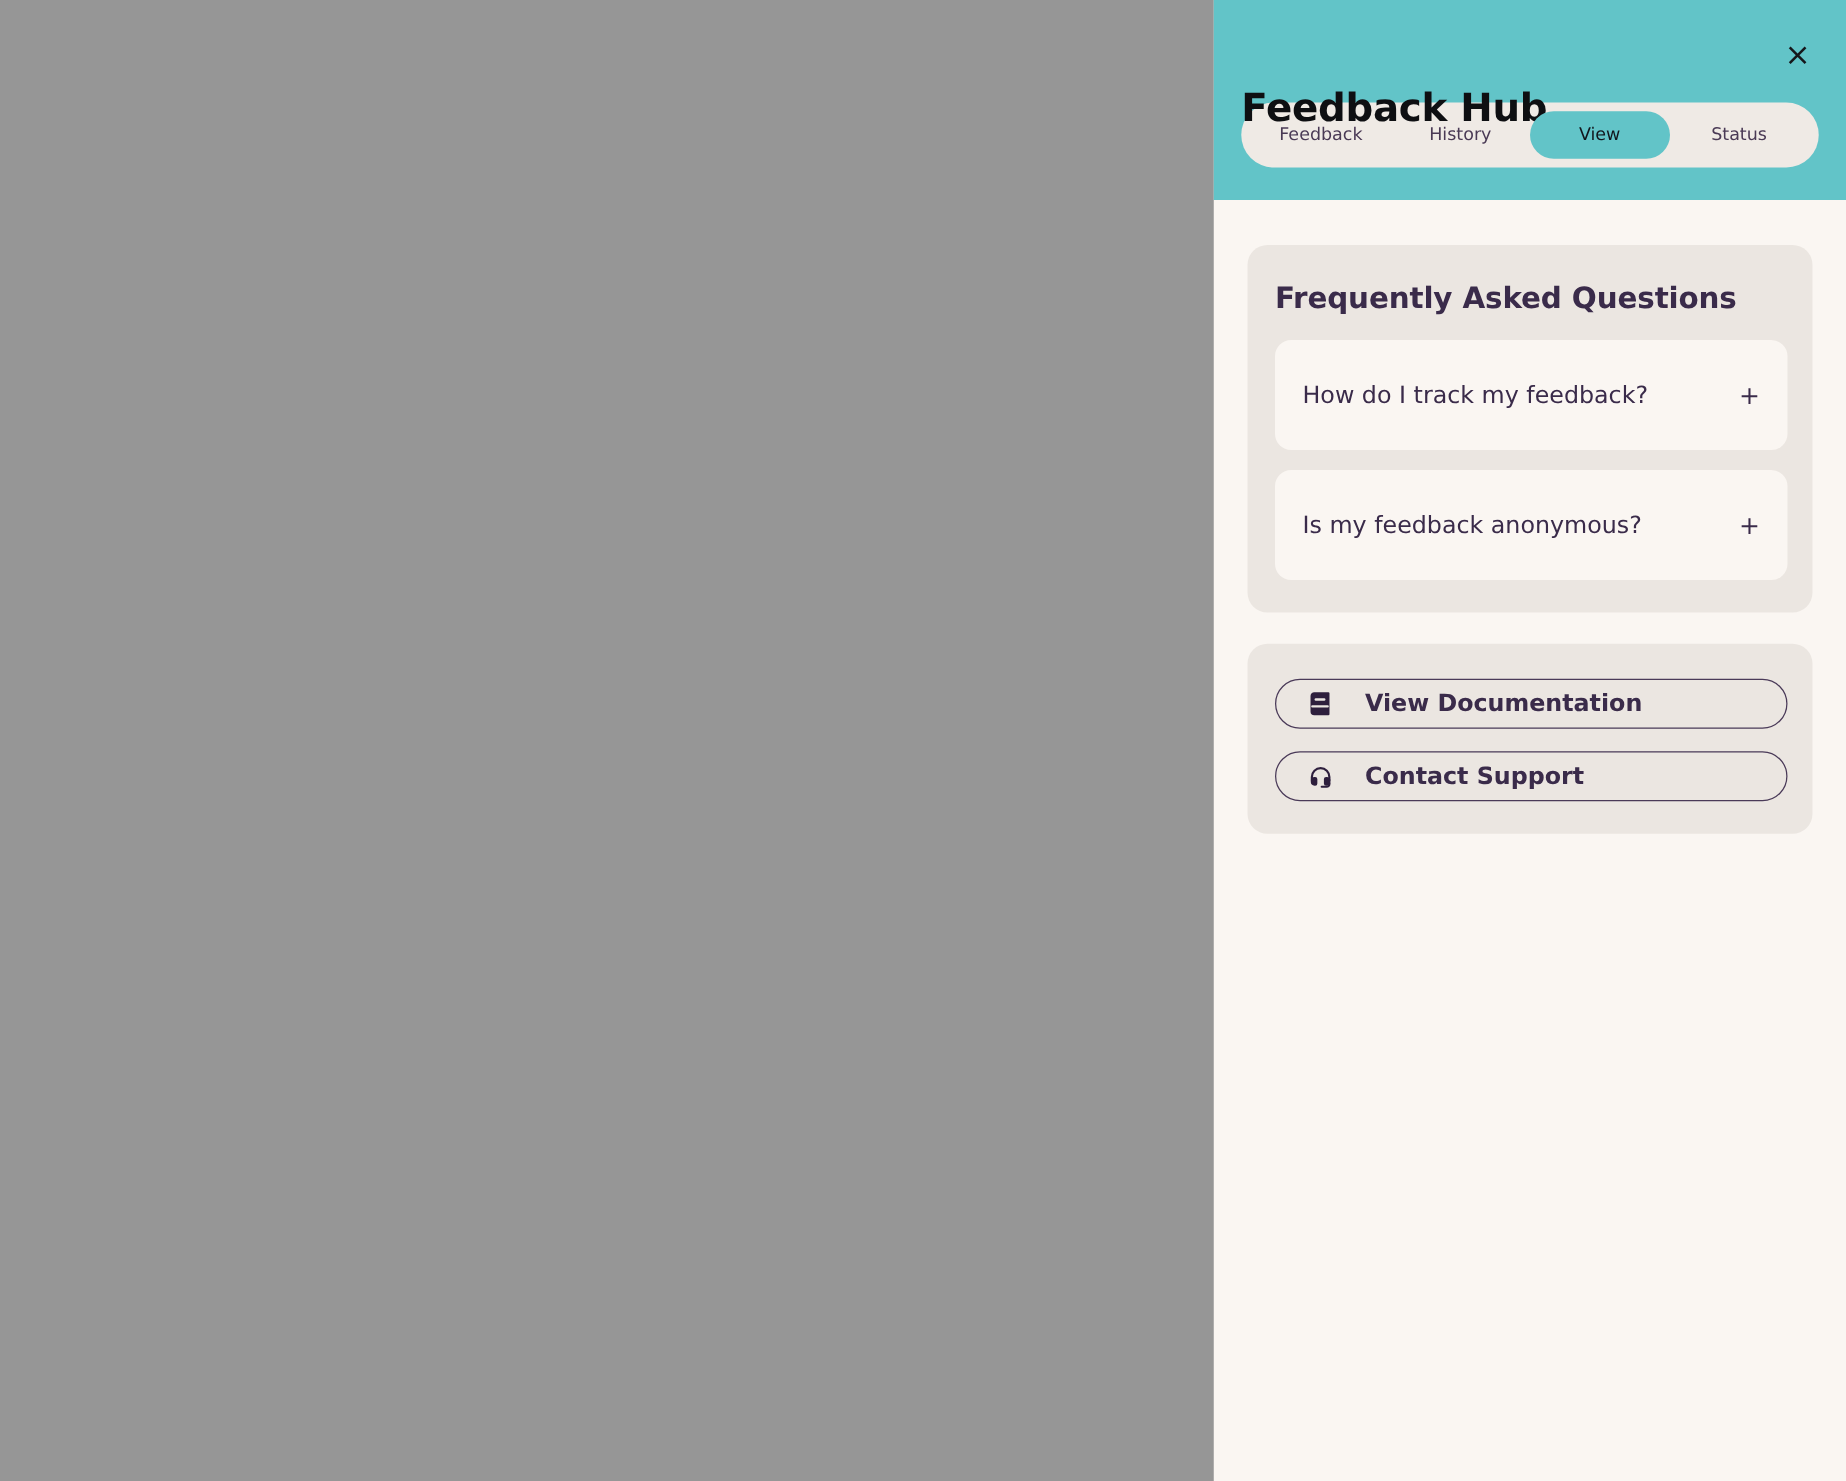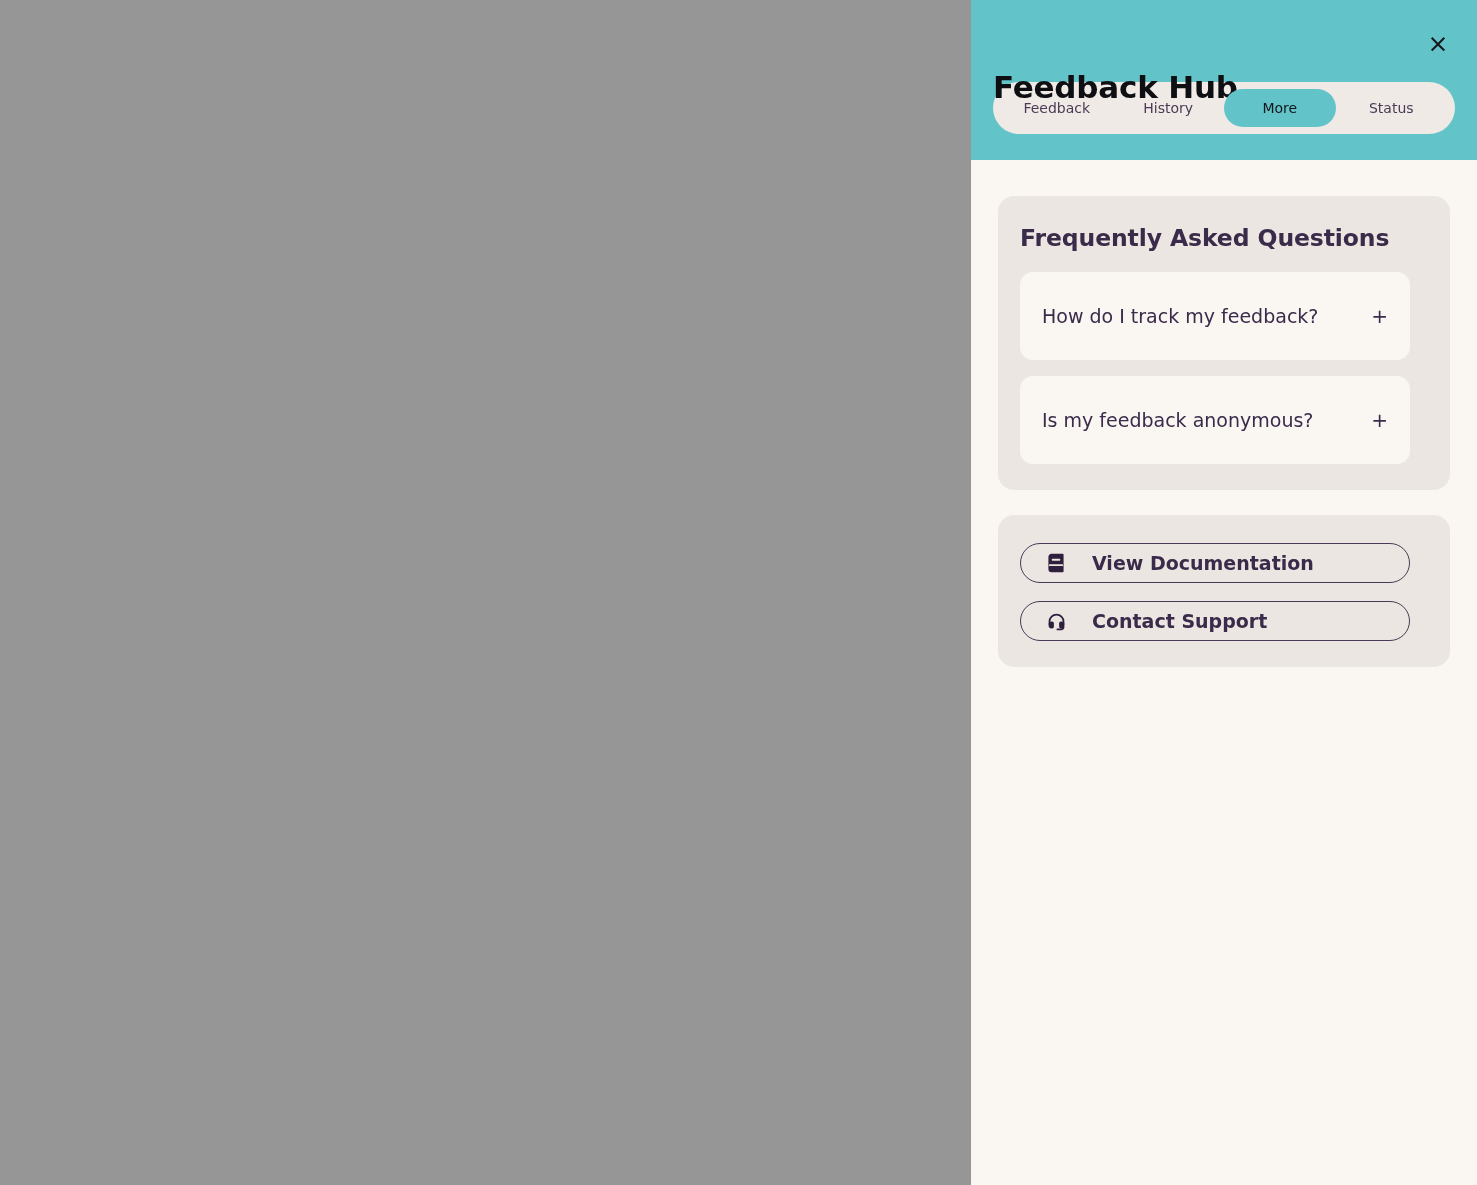--- a/index.html
+++ b/index.html
@@ -116,21 +116,21 @@
   
   .panel-body {
     flex: 1 1 auto;
     padding: 36px 27px 0 27px;
     overflow-y: auto;
   }
 
   .card {
     background: #ebe6e1;
     border-radius: 16px;
-    padding: 28px 40px 26px 22px;
+    padding: 28px 20px 26px 22px;
     margin-bottom: 25px;
   }
 
   .card-title {
     font-size: 23.5px;
     font-weight: bold;
     color: #3a2b4a;
     margin-bottom: 20px;
     letter-spacing: -0.1px;
   }
@@ -207,21 +207,21 @@
 
     <div class="panel-header">
       <div class="header-top">
         <div class="panel-title">Feedback Hub</div>
         <button class="close-btn">×</button>
       </div>
 
       <div class="tab-bar">
         <button class="tab">Feedback</button>
         <button class="tab">History</button>
-        <button class="tab active">More</button>
+        <button class="tab active">View</button>
         <button class="tab">Status</button>
       </div>
     </div>
 
     <div class="panel-body">
 
       <div class="card">
         <div class="card-title">Frequently Asked Questions</div>
 
         <div class="faq-item">

